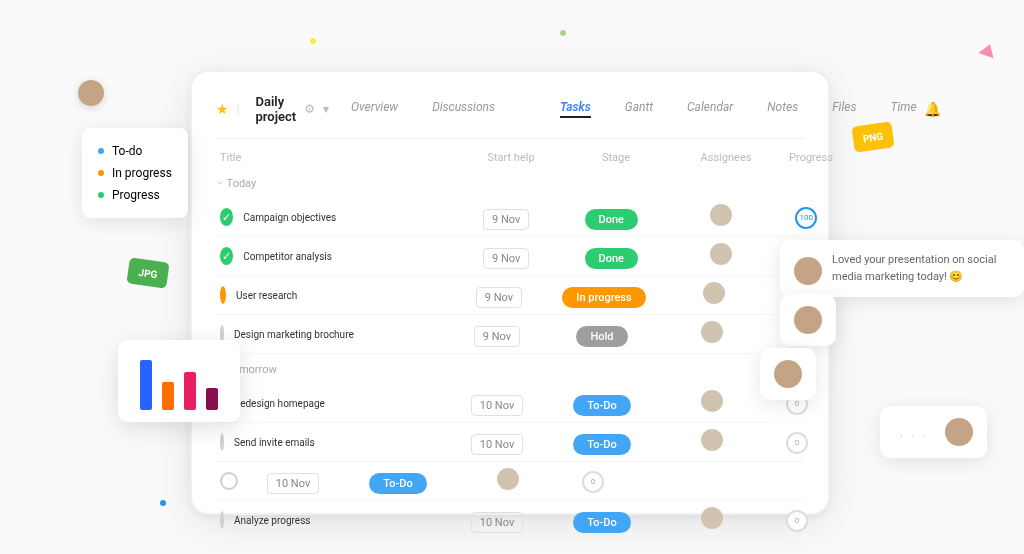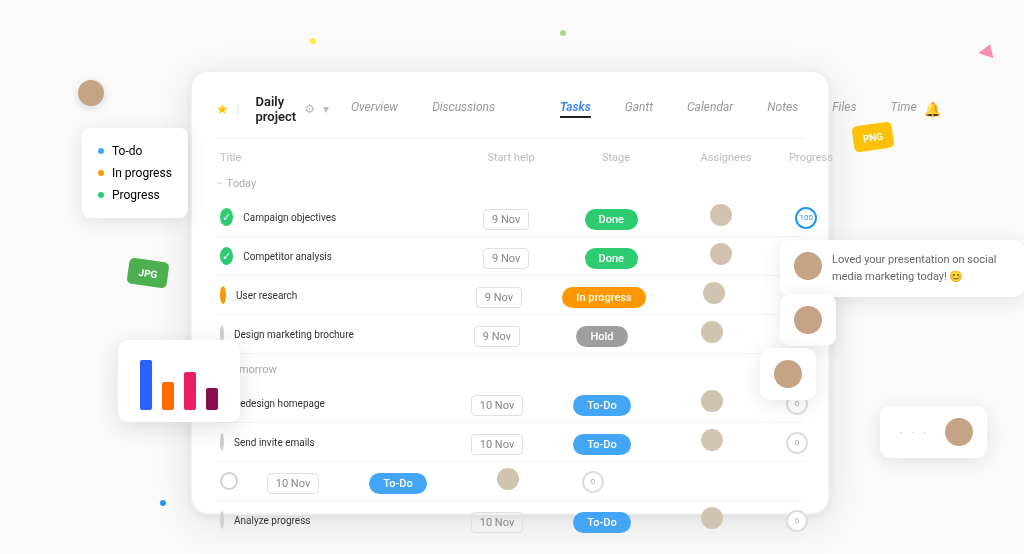--- a/index.html
+++ b/index.html
@@ -43,21 +43,21 @@
 .legend .item{display:flex;align-items:center;gap:8px;}
 .leg-dot{width:6px;height:6px;border-radius:50%;}
 
 .chips{position:absolute;width:40px;height:26px;border-radius:5px;display:flex;align-items:center;justify-content:center;font-size:10px;color:#fff;font-weight:700;transform:rotate(-8deg);}
 .chip-png{left:853px;top:124px;background:#ffc107;}
 .chip-jpg{left:128px;top:260px;background:#4caf50;transform:rotate(8deg);}
 
 .bars{position:absolute;left:118px;top:340px;background:#fff;border-radius:10px;box-shadow:0 6px 25px rgba(0,0,0,0.12);padding:20px 22px 12px;display:flex;align-items:flex-end;gap:10px;z-index:6;}
 .bar{width:12px;border-radius:2px;}
 
-.comment{position:absolute;background:#fff;border-radius:10px;box-shadow:0 4px 20px rgba(0,0,0,0.1);padding:12px 14px;font-size:11px;color:#666;line-height:1.5;display:flex;gap:10px;align-items:flex-start;max-width:280px;}
+.comment{position:absolute;background:#fff;border-radius:10px;box-shadow:0 4px 20px rgba(0,0,0,0.1);padding:12px 14px;font-size:11px;color:#666;line-height:1.5;display:flex;gap:10px;align-items:flex-end;max-width:280px;}
 .comment .av{width:28px;height:28px;border-radius:50%;background:#c4a484;flex-shrink:0;}
 .comment.reverse{flex-direction:row-reverse;}
 .c1{left:780px;top:240px;}
 .c2{left:780px;top:294px;}
 .c3{left:760px;top:348px;}
 .c4{left:880px;top:406px;}
 .c4 .dots{letter-spacing:3px;color:#bbb;padding:4px 6px;}
 
 .float-avatar{position:absolute;left:78px;top:80px;width:26px;height:26px;border-radius:50%;background:#c4a484;box-shadow:0 2px 8px rgba(0,0,0,0.15);}
 

